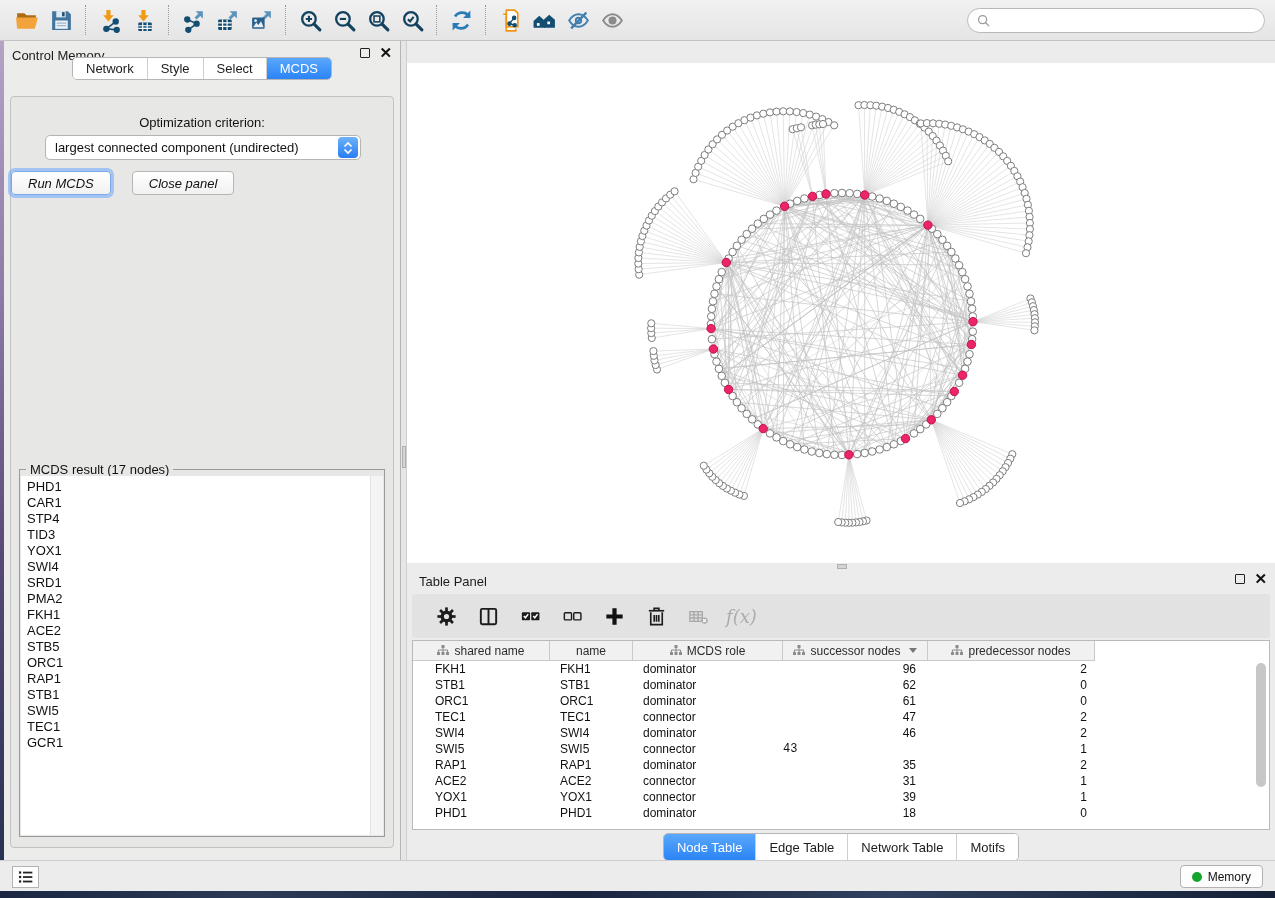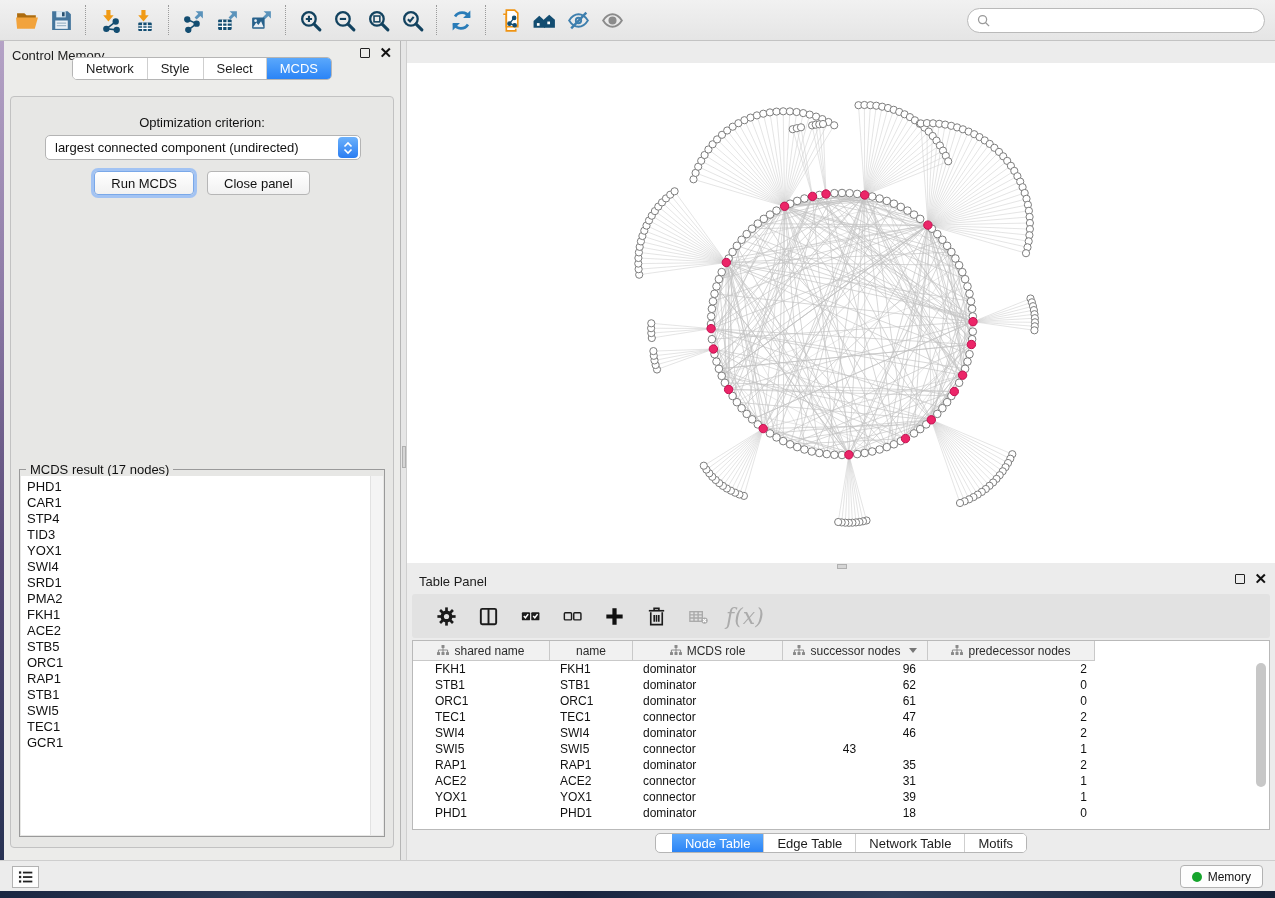--- a/index.html
+++ b/index.html
@@ -42,21 +42,21 @@
   .cp-tabs { position:absolute; top:16px; left:50%; transform:translateX(-50%); }
 
   .cp-card { position:absolute; top:55px; left:6px; right:6px; bottom:12px;
     background:#e7e7e5; border:1px solid #c2c2c2; border-radius:4px; }
   .opt-label { position:absolute; top:18px; width:100%; text-align:center; font-size:13px; color:#111; }
   .combo { position:absolute; top:38px; left:34px; width:316px; height:25px; background:#fff;
     border:1px solid #b4b4b4; border-radius:5px; display:flex; align-items:center; }
   .combo-text { flex:1; font-size:13px; color:#111; padding-left:9px; }
   .combo-spin { width:20px; height:21px; margin-right:2px; border-radius:4px;
     background:linear-gradient(#6cb1fb,#2a7df2); display:flex; align-items:center; justify-content:center; }
-  .btnrow { position:absolute; top:74px; width:100%; display:flex; justify-content:center; gap:13px; }
+  .btnrow { position:absolute; top:74px; width:100%; display:flex; gap:21px;font-style:italic; }
   .pushbtn { height:24px; padding:0 16px; font-size:13px; color:#111;
     background:linear-gradient(#ffffff,#f1f1f1); border:1px solid #b6b6b6; border-radius:4px;
     display:flex; align-items:center; }
   .pushbtn.focused { box-shadow:0 0 0 3px rgba(106,165,255,.55); border-color:#7aa8e8; }
 
   .groupbox { position:absolute; left:8px; right:8px; top:372px; bottom:10px; border:1px solid #9a9a9a; }
   .groupbox-legend { position:absolute; top:-8px; left:6px; background:#e7e7e5; padding:0 4px;
     font-size:13px; color:#111; }
   .resultlist { position:absolute; left:1px; right:1px; top:6px; bottom:1px; background:#fff; }
   .resultlist .scrolltrack { position:absolute; right:0; top:0; bottom:0; width:13px;
@@ -87,21 +87,21 @@
   .net-canvas { position:absolute; left:0; top:22px; width:868px; height:500px; background:#fff; }
 
   
   .table-panel { position:absolute; left:0; top:529px; width:868px; height:290px; background:#ececec; }
   .tp-header { position:absolute; top:0; left:0; right:0; height:22px; }
   .tp-title { position:absolute; left:12px; top:4px; font-size:13px; color:#1c1c1c; }
   .tp-toolbar { position:absolute; top:24px; left:5px; right:5px; height:44px; background:#e2e2e2;
     border-radius:3px; display:flex; align-items:center; gap:14px; padding-left:20px; }
   .ttbtn { width:28px; height:28px; display:flex; align-items:center; justify-content:center; }
   .ttbtn svg { width:23px; height:23px; }
-  .fx-label { font-family:"DejaVu Serif", serif; font-style:italic; font-size:22px; color:#ababab; }
+  .fx-label { font-family:"DejaVu Serif", serif; font-style:italic; font-size:18px; color:#ababab; }
 
   .tp-tablewrap { position:absolute; top:70px; left:5px; right:5px; height:190px;
     background:#fff; border:1px solid #b9b9b9; overflow:hidden; }
   .thead { display:flex; height:20px; }
   .th { display:flex; align-items:center; justify-content:center; gap:5px;
     background:#f1f1f1; border-right:1px solid #c9c9c9; border-bottom:1px solid #c9c9c9;
     font-size:12px; color:#2c2c2c; }
   .treeicon { width:12px; height:11px; }
   .chev { width:0; height:0; border-left:4px solid transparent; border-right:4px solid transparent;
     border-top:5px solid #777; margin-left:3px; }
@@ -1234,21 +1234,21 @@
               <div class="td" style="width: 137px; text-align: left; padding-left: 22px;">SWI4</div>
               <div class="td" style="width: 83px; text-align: left; padding-left: 10px;">SWI4</div>
               <div class="td" style="width: 150px; text-align: left; padding-left: 10px;">dominator</div>
               <div class="td" style="width: 145px; text-align: right; padding-right: 12px;">46</div>
               <div class="td" style="width: 167px; text-align: right; padding-right: 8px;">2</div>
             </div>
             <div class="trow">
               <div class="td" style="width: 137px; text-align: left; padding-left: 22px;">SWI5</div>
               <div class="td" style="width: 83px; text-align: left; padding-left: 10px;">SWI5</div>
               <div class="td" style="width: 150px; text-align: left; padding-left: 10px;">connector</div>
-              <div class="td" style="width: 145px; text-align: center; padding-right: 12px;">43</div>
+              <div class="td" style="width: 145px; text-align: left; padding-right: 12px; font-family: Liberation Mono, monospace;">43</div>
               <div class="td" style="width: 167px; text-align: right; padding-right: 8px;">1</div>
             </div>
             <div class="trow">
               <div class="td" style="width: 137px; text-align: left; padding-left: 22px;">RAP1</div>
               <div class="td" style="width: 83px; text-align: left; padding-left: 10px;">RAP1</div>
               <div class="td" style="width: 150px; text-align: left; padding-left: 10px;">dominator</div>
               <div class="td" style="width: 145px; text-align: right; padding-right: 12px;">35</div>
               <div class="td" style="width: 167px; text-align: right; padding-right: 8px;">2</div>
             </div>
             <div class="trow">
@@ -1272,21 +1272,21 @@
               <div class="td" style="width: 145px; text-align: right; padding-right: 12px;">18</div>
               <div class="td" style="width: 167px; text-align: right; padding-right: 8px;">0</div>
             </div>
           </div>
         <div class="tbl-scroll">
             <div class="tbl-thumb"></div>
           </div>
       </div>
 
       <div class="tp-tabs">
-        <div class="segwrap" id="tp-tabs" style="height:20px;padding-left:16px;">
+        <div class="segwrap" id="tp-tabs" style="height:28px;">
             <div class="seg active">Node Table</div>
             <div class="seg">Edge Table</div>
             <div class="seg">Network Table</div>
             <div class="seg">Motifs</div>
           </div>
       </div>
     </div>
   </div>
 
   <div class="status-bar">

